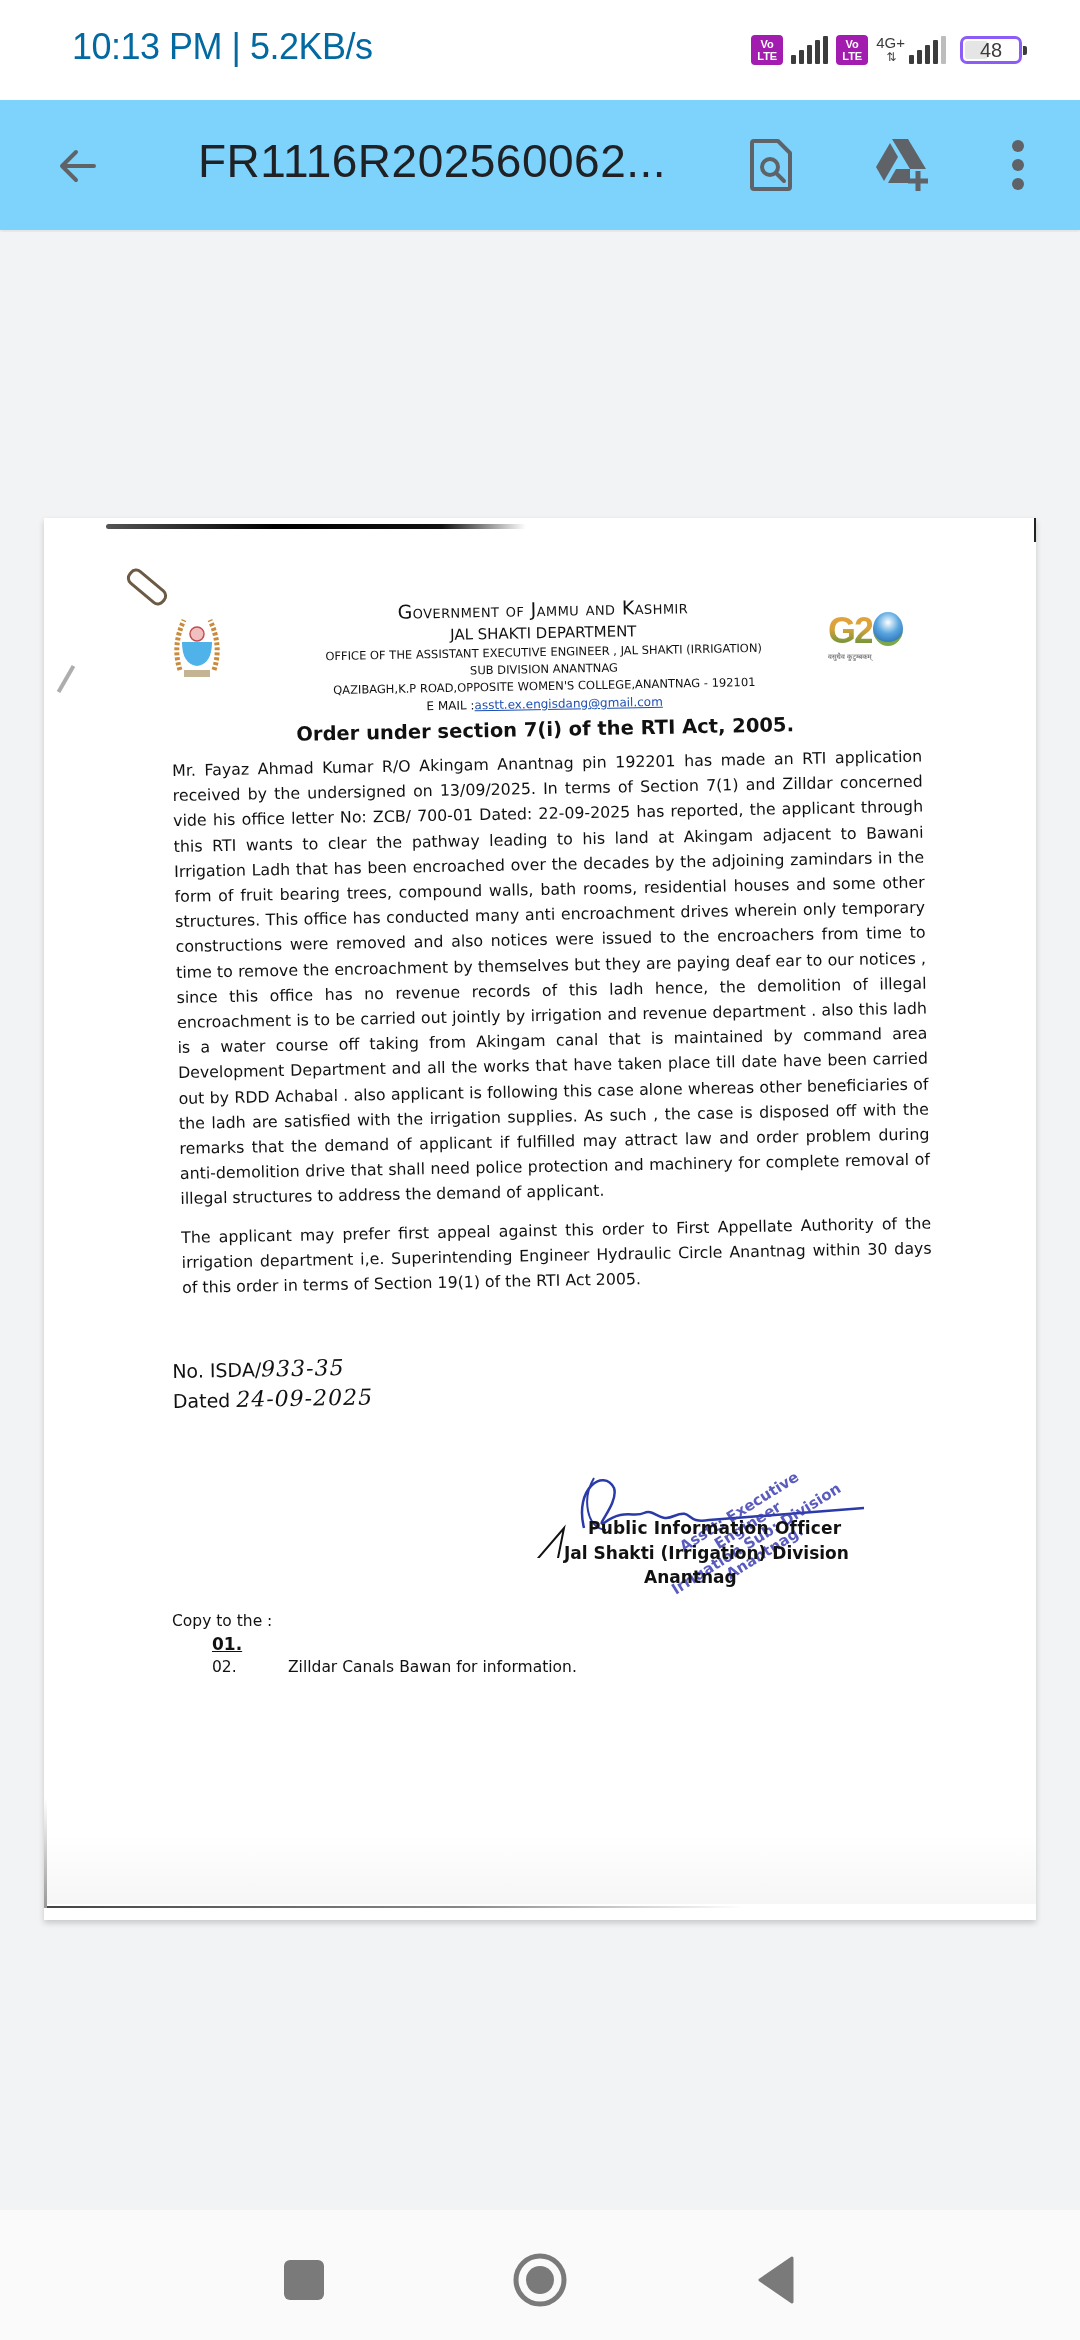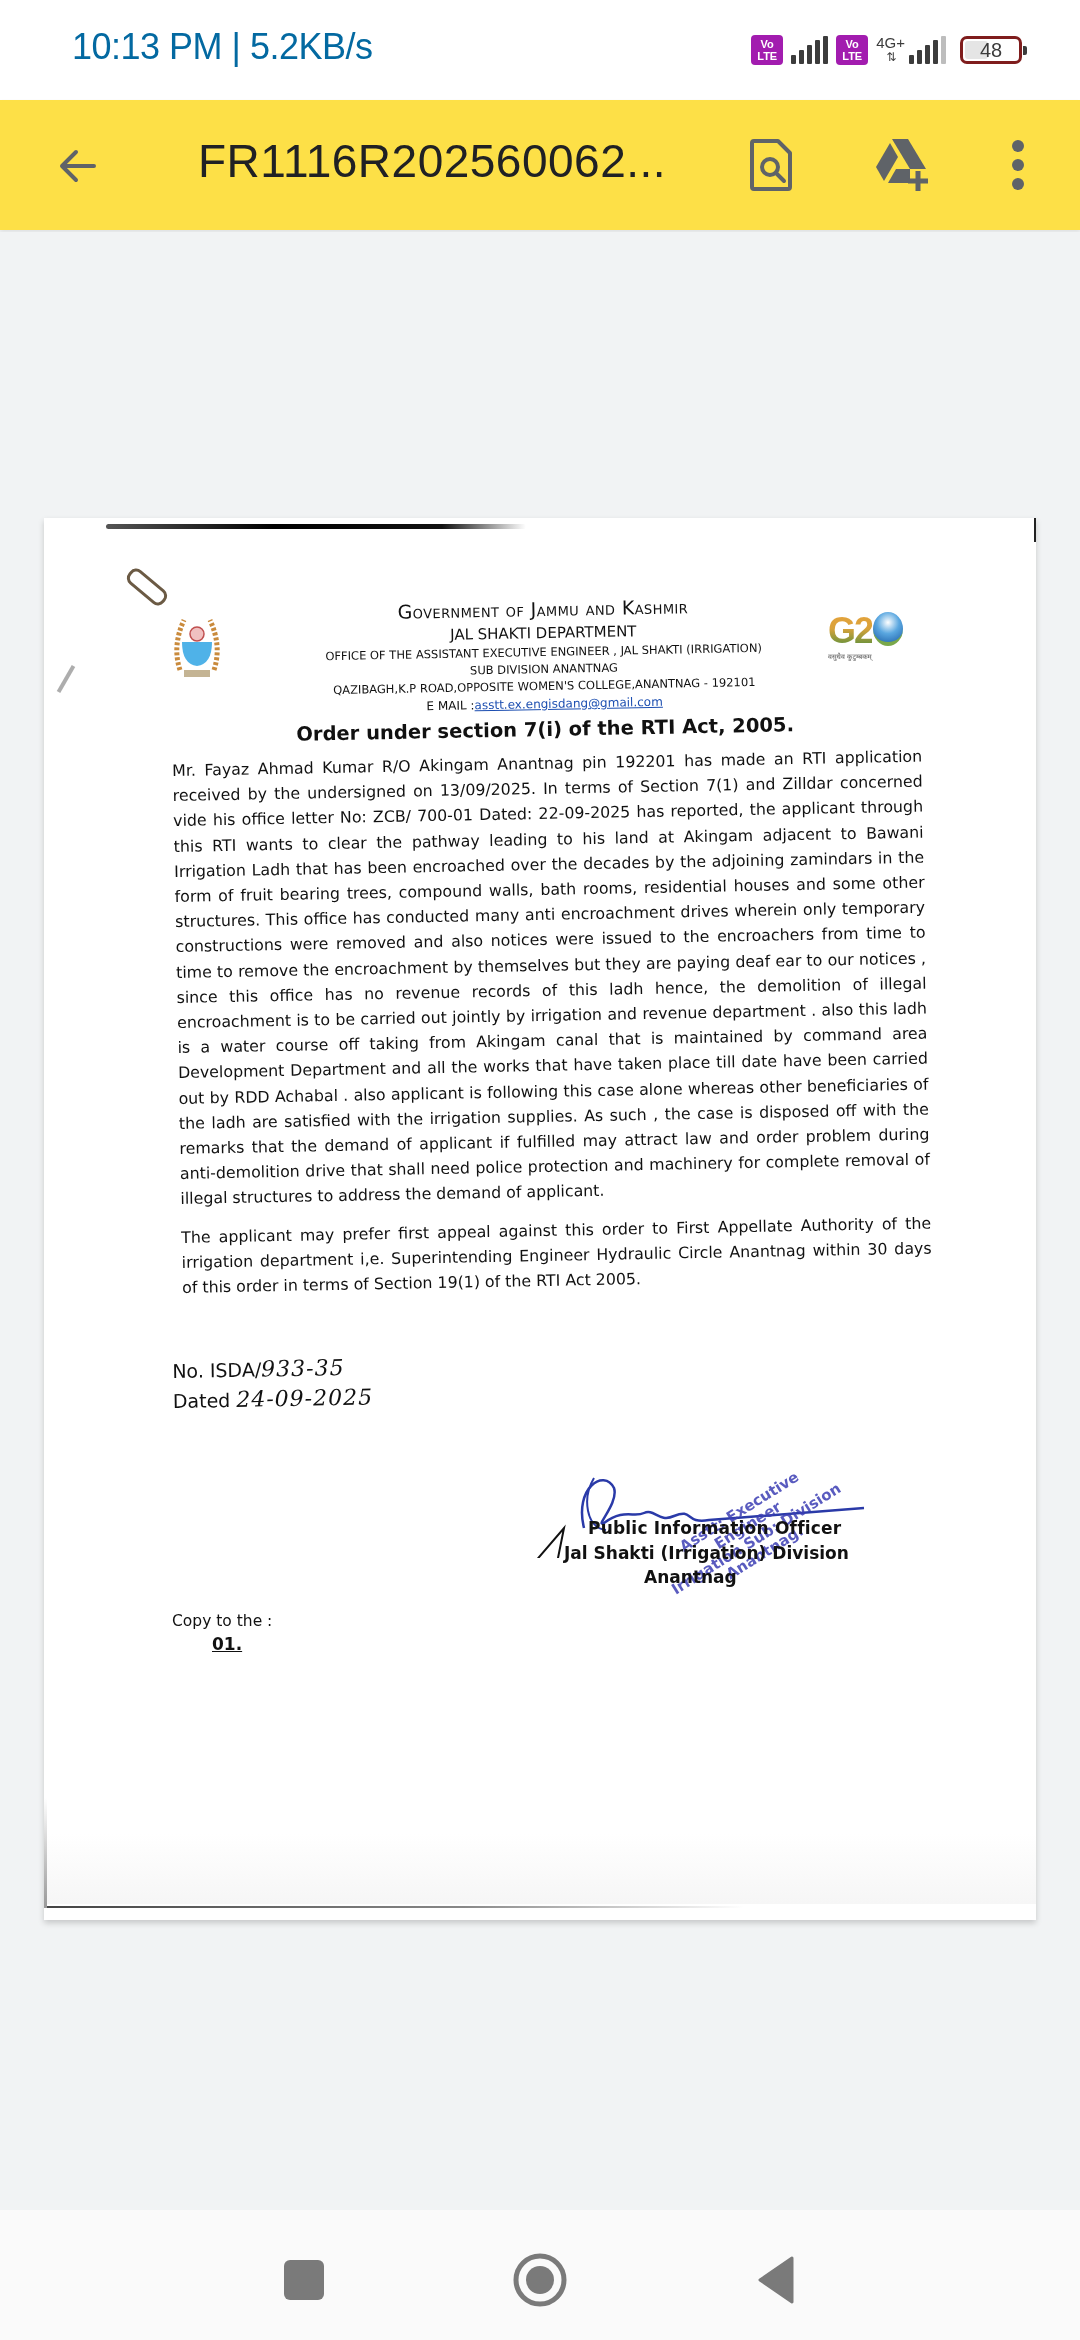--- a/index.html
+++ b/index.html
@@ -10,27 +10,27 @@
   
   .statusbar { position:absolute; left:0; top:0; width:1080px; height:100px; background:#ffffff; }
   .sb-time { position:absolute; left:72px; top:26px; font-size:36px; color:#0369a1; letter-spacing:-0.5px; }
   .sb-right { position:absolute; right:58px; top:30px; height:40px; display:flex; align-items:center; gap:8px; }
   .volte { width:32px; height:30px; background:#a21caf; border-radius:4px; color:#fff; font-size:11px; font-weight:bold; line-height:12px; text-align:center; padding-top:3px; box-sizing:border-box; }
   .bars { display:flex; align-items:flex-end; gap:3px; height:28px; }
   .bars span { width:5px; background:#3c3c3c; border-radius:1px; }
   .bars span.dim { background:#bdbdbd; }
   .net { display:flex; flex-direction:column; align-items:center; font-size:15px; color:#3c3c3c; line-height:15px; margin-right:-4px; }
   .net .arrows { font-size:12px; letter-spacing:-2px; }
-  .battery { width:62px; height:28px; border:3px solid #7f1d1d; border-radius:7px; box-sizing:border-box; position:relative; font-size:20px; text-align:center; line-height:22px; color:#3c3c3c; margin-left:6px; }
+  .battery { width:62px; height:28px; border:3px solid #8b5cf6; border-radius:7px; box-sizing:border-box; position:relative; font-size:20px; text-align:center; line-height:22px; color:#3c3c3c; margin-left:6px; }
   .battery .fill { position:absolute; left:2px; top:2px; bottom:2px; background:#e5e5e5; border-radius:3px; z-index:0; }
   .battery .lvl { position:relative; z-index:1; }
   .battery::after { content:""; position:absolute; right:-8px; top:7px; width:4px; height:9px; background:#3c3c3c; border-radius:0 2px 2px 0; }
 
   
-  .appbar { position:absolute; left:0; top:100px; width:1080px; height:130px; background:#fde047; box-shadow:0 2px 4px rgba(0,0,0,0.08); }
+  .appbar { position:absolute; left:0; top:100px; width:1080px; height:130px; background:#7dd3fc; box-shadow:0 2px 4px rgba(0,0,0,0.08); }
   .appbar .back { position:absolute; left:48px; top:36px; width:60px; height:60px; display:flex; align-items:center; justify-content:center; }
   .appbar .title { position:absolute; left:198px; top:34px; font-size:46px; color:#202124; letter-spacing:0.5px; white-space:nowrap; }
   .appbar .icon-btn { position:absolute; top:33px; width:64px; height:64px; display:flex; align-items:center; justify-content:center; }
 
   
   .viewer { position:absolute; left:0; top:232px; width:1080px; height:1980px; background:#f1f3f4; }
   .page {
     position:absolute; left:44px; top:286px; width:992px; height:1402px;
     background:#ffffff; box-shadow:0 3px 6px rgba(0,0,0,0.18); overflow:hidden;
   }
@@ -210,20 +210,24 @@
         <div class="l1">Public Information Officer</div>
         <div class="l2">Jal Shakti (Irrigation) Division</div>
         <div class="l3">Anantnag</div>
       </div>
 
       <div class="copy">
         <div>Copy to the :</div>
         <div class="row">
           <span class="num b">01.</span>
         </div>
+        <div class="row">
+          <span class="num">02.</span>
+          <span>Zilldar Canals Bawan for information.</span>
+        </div>
       </div>
 
       <div class="bottomsmudge"></div>
       <div class="bottomline"></div>
       <div class="leftedge"></div>
     </div>
   </div>
 </div>
 
 <div class="navbar">

